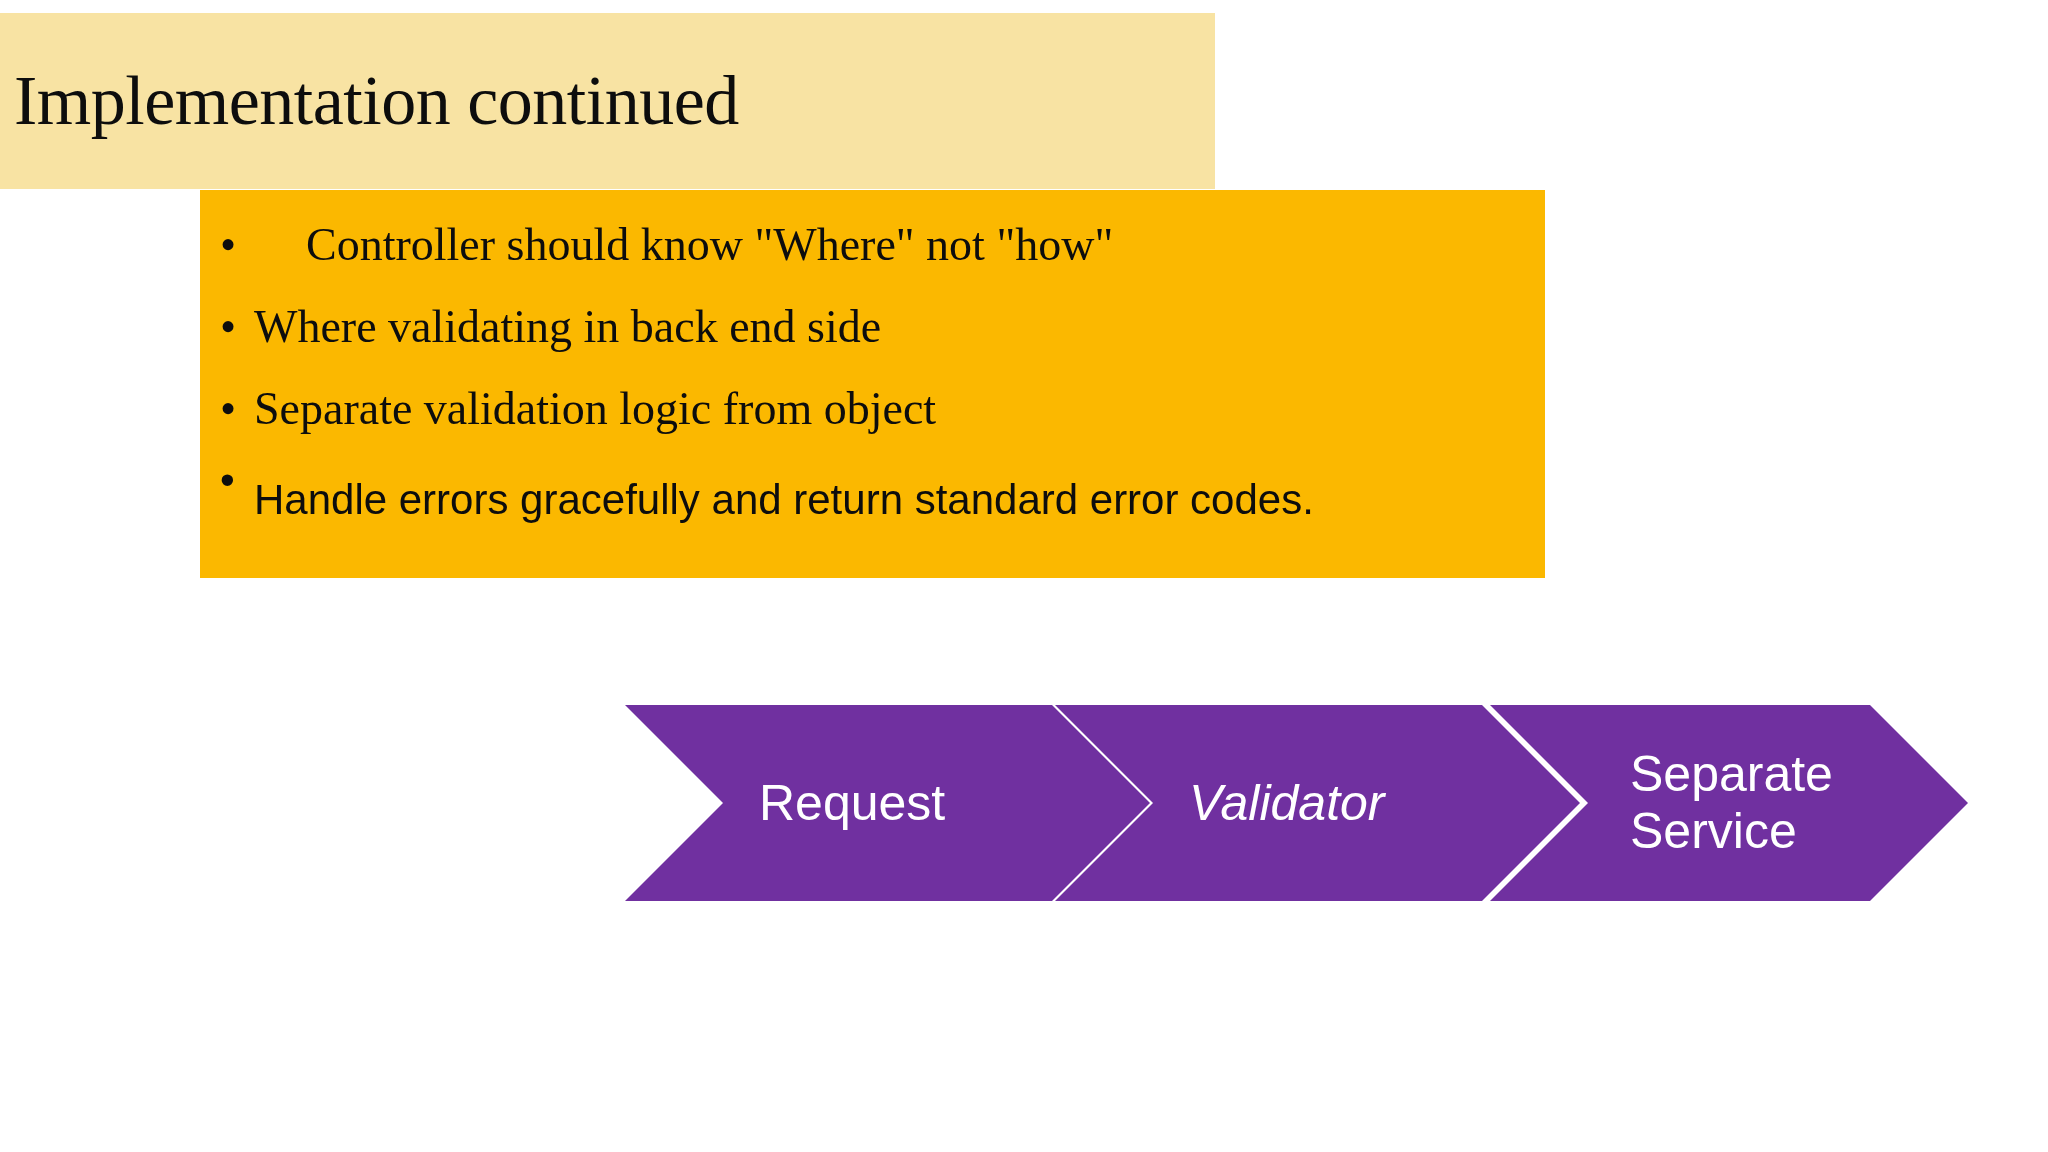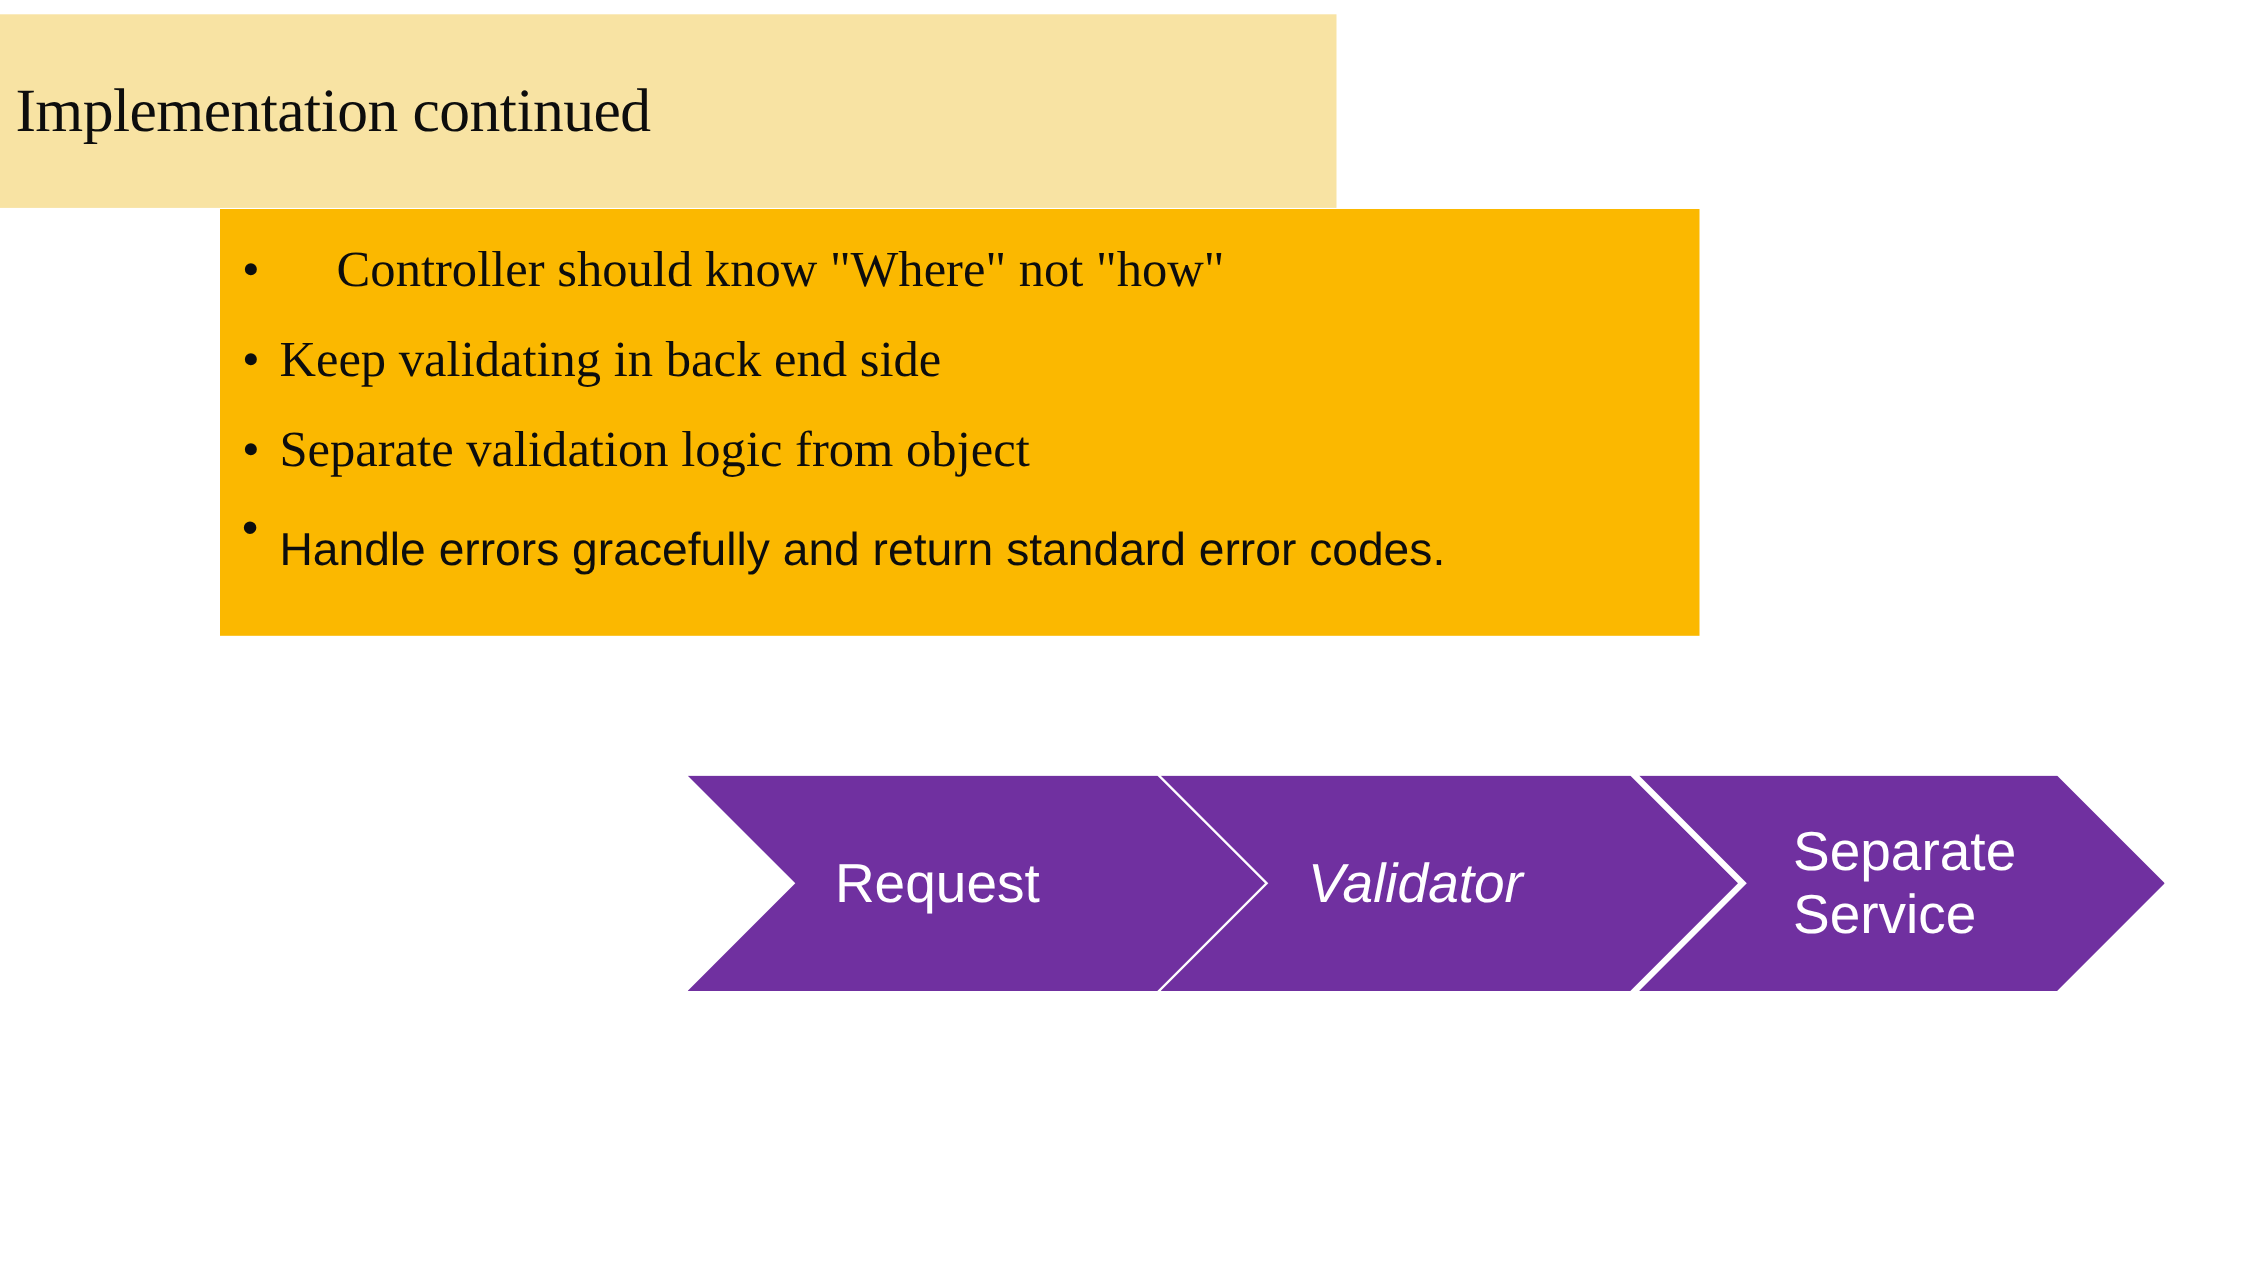--- a/index.html
+++ b/index.html
@@ -28,21 +28,21 @@
     left: 0;
     top: 13px;
     width: 1215px;
     height: 176px;
     background: #F8E3A3;
     display: flex;
     align-items: center;
   }
   #title-text {
     font-family: "Liberation Serif", "DejaVu Serif", serif;
-    font-size: 56px;
+    font-size: 70px;
     line-height: 1.0;
     color: #0d0d0d;
     letter-spacing: -0.5px;
     padding-left: 14px;
     white-space: nowrap;
   }
 
   
   #body-box {
     position: absolute;
@@ -141,21 +141,21 @@
   <div id="body-box">
     <ul id="bullet-list">
 
       <li class="bullet-row serif-row first-row">
         <span class="bullet-mark">•</span>
         <span class="bullet-text">Controller should know "Where" not "how"</span>
       </li>
 
       <li class="bullet-row serif-row">
         <span class="bullet-mark">•</span>
-        <span class="bullet-text">Keep validating in back end side</span>
+        <span class="bullet-text">Where validating in back end side</span>
       </li>
 
       <li class="bullet-row serif-row">
         <span class="bullet-mark">•</span>
         <span class="bullet-text">Separate validation logic from object</span>
       </li>
 
       <li class="bullet-row sans-row">
         <span class="bullet-mark">•</span>
         <span class="bullet-text">Handle errors gracefully and return standard error codes.</span>

